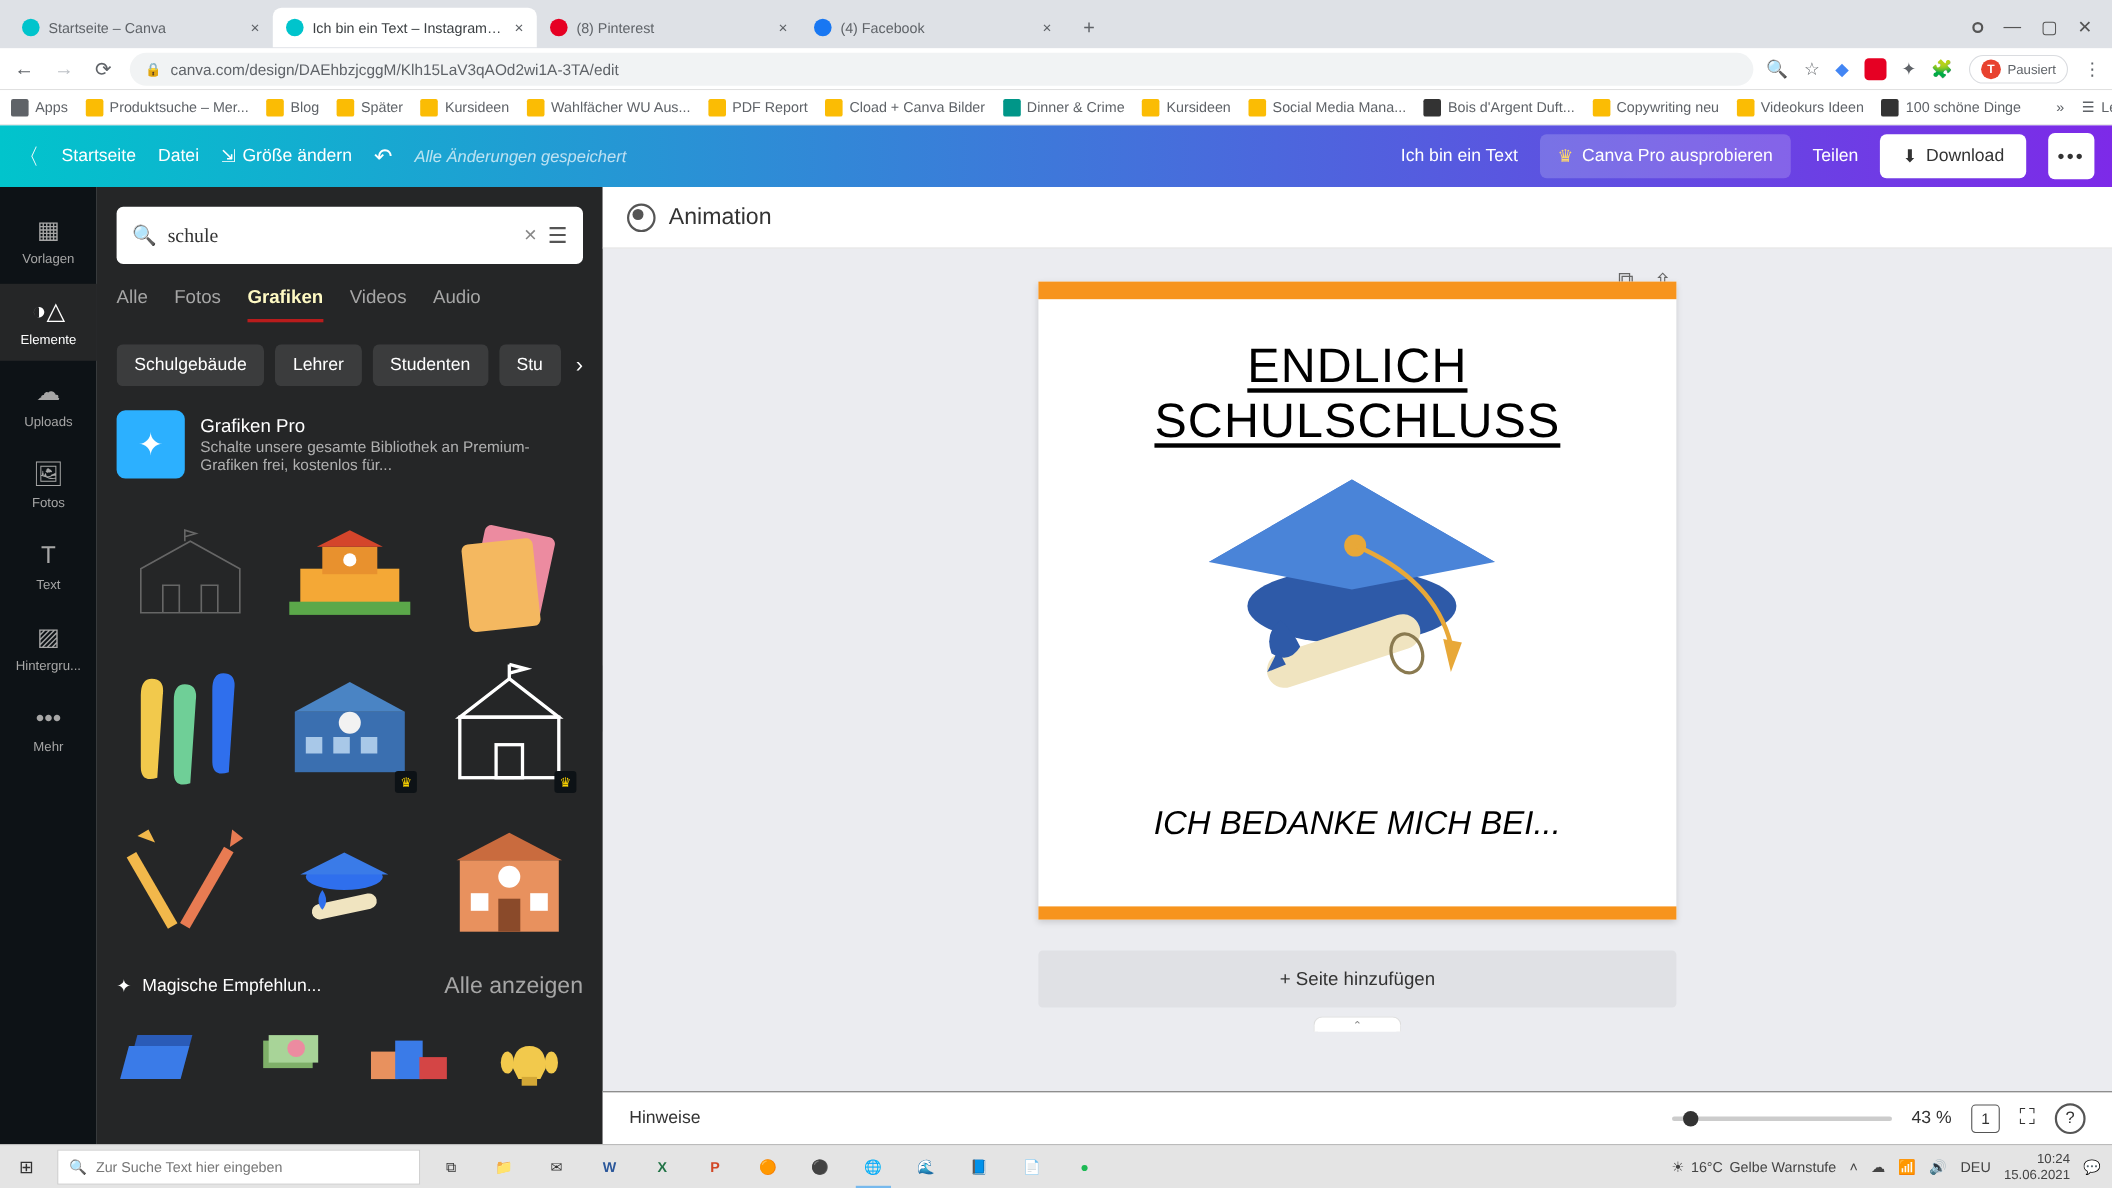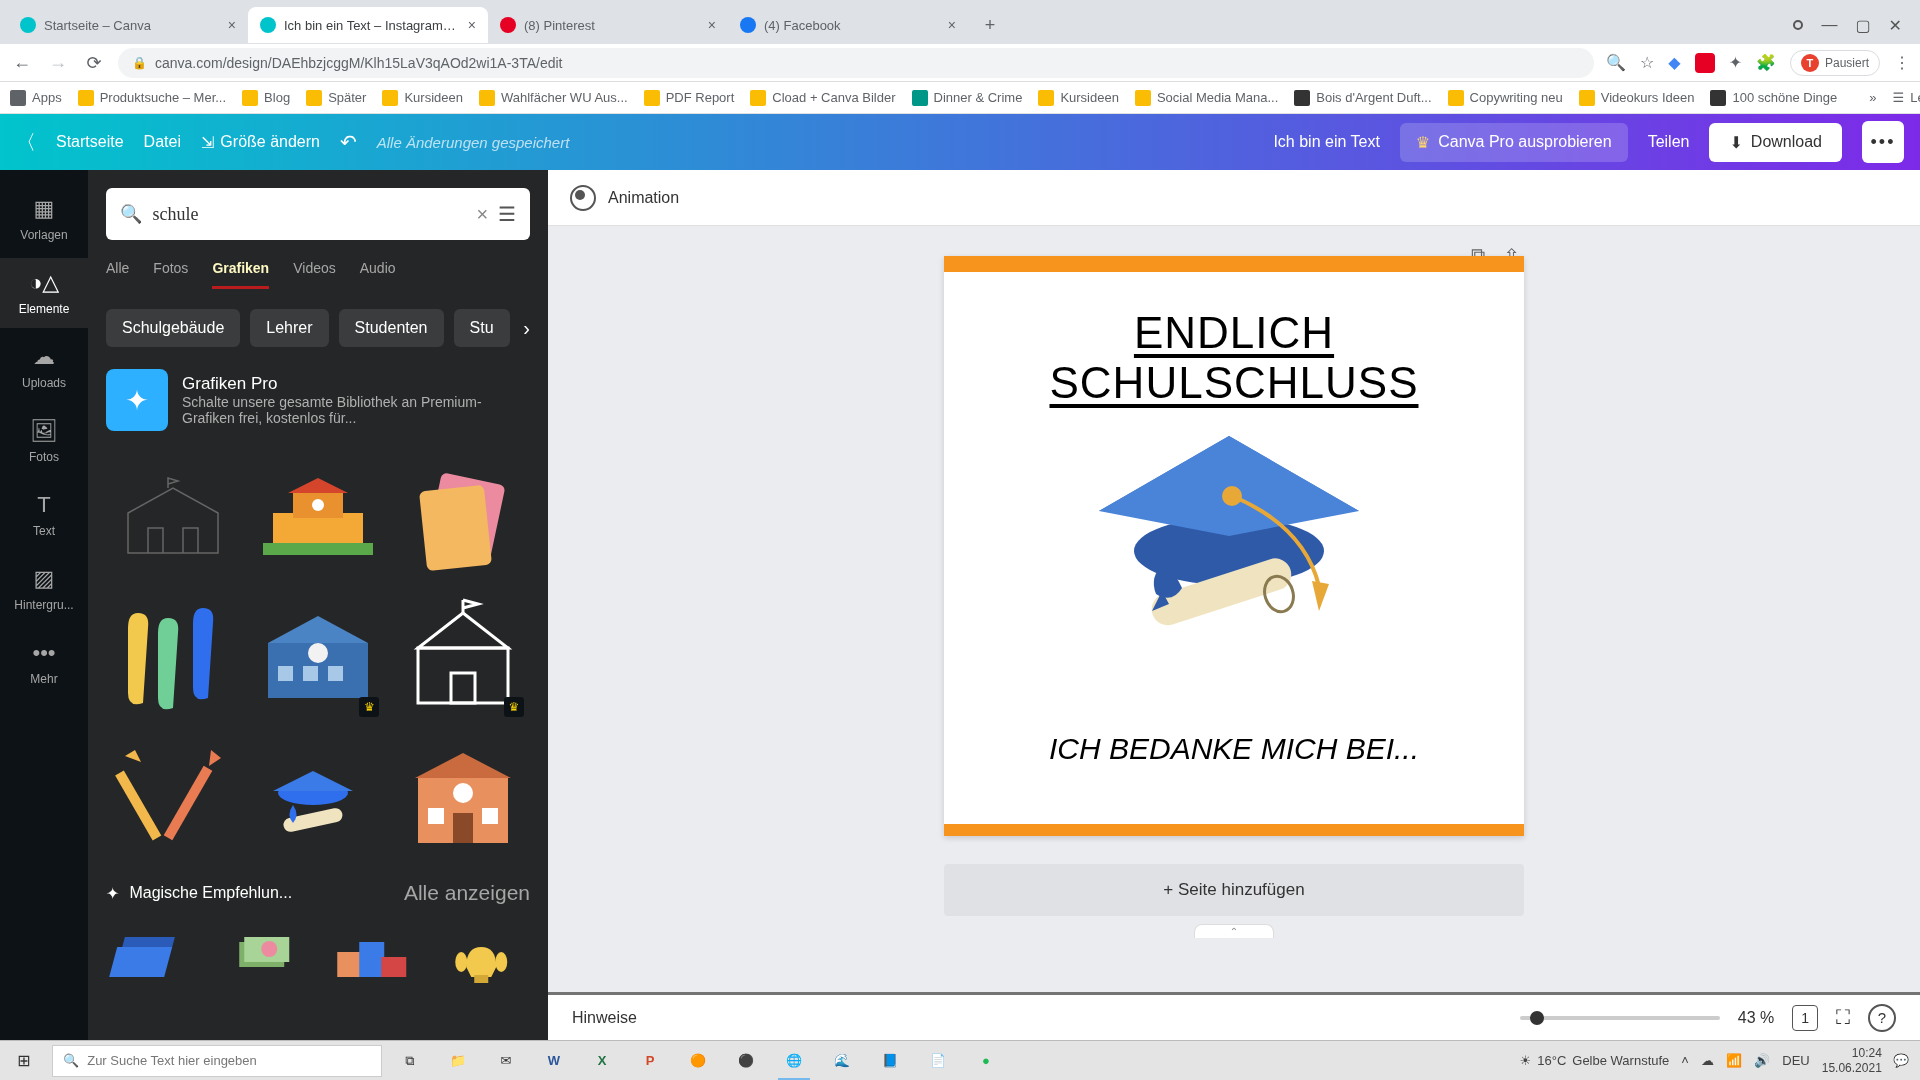--- a/index.html
+++ b/index.html
@@ -54,21 +54,21 @@
 .rail-item.active { background: #252627; color: #fff; }
 .rail-ico { font-size: 22px; }
 
 .side-panel { width: 460px; background: #252627; color: #fff; padding: 18px 18px 0 18px; display:flex; flex-direction:column; position:relative; }
 .search-box { background: #fff; border-radius: 6px; height: 52px; display: flex; align-items: center; padding: 0 14px; gap: 10px; }
 .search-box input { border: none; outline: none; flex: 1; font-size: 18px; color: #333; background:transparent;font-family:Liberation Serif, serif; }
 .search-box .sico { color: #888; font-size: 18px; }
 .search-box .clr { color: #888; font-size: 20px; cursor:pointer; }
 .search-box .flt { color: #555; font-size: 20px; }
 
-.tabs-row { display: flex; gap: 24px; margin-top: 20px; font-size: 14px; }
+.tabs-row { display: flex; gap: 24px; margin-top: 20px; font-size: 17px; }
 .tabs-row .t { color: #a6a6a6; padding-bottom: 10px; cursor:pointer; }
 .tabs-row .t.active { color: #fef9c3; font-weight: 600; border-bottom: 3px solid #b91c1c; }
 
 .chips { display: flex; gap: 10px; margin-top: 20px; align-items:center; overflow:hidden; }
 .chip { background: #3b3c3d; padding: 10px 16px; border-radius: 6px; font-size: 16px; white-space:nowrap; }
 .chip-arrow { color:#fff; font-size:20px; margin-left:auto; }
 
 .pro-card { display: flex; gap: 14px; margin-top: 22px; align-items:center; }
 .pro-card .picon { width: 62px; height: 62px; background: #2cb0ff; border-radius: 8px; display:flex; align-items:center; justify-content:center; font-size:28px; color:#fff; }
 .pro-card .ptitle { font-size: 17px; font-weight: 500; }
@@ -80,37 +80,37 @@
 
 .magic-row { display:flex; align-items:center; gap:10px; margin-top:18px; font-size:16px; }
 .magic-row .all { margin-left:auto; color:#a6a6a6; font-size:21px; }
 .mini-grid { display:grid; grid-template-columns: repeat(4,1fr); gap:10px; margin-top:12px; }
 .mini { height:70px; border-radius:4px; }
 
 .panel-collapse { position:absolute; right:-12px; top:50%; width:12px; height:60px; background:#252627; border-radius:0 6px 6px 0; color:#888; display:flex; align-items:center; justify-content:center; font-size:10px; }
 
 
 .canvas-area { flex: 1; background: #ebecf0; display: flex; flex-direction: column; position:relative; }
-.ctx-toolbar { height: 56px; background: #fff; border-bottom: 1px solid #e0e0e0; display: flex; align-items: center; padding: 0 22px; gap: 12px; font-size: 16px; color: #333; }
+.ctx-toolbar { height: 56px; background: #fff; border-bottom: 1px solid #e0e0e0; display: flex; align-items: center; padding: 0 22px; gap: 12px; font-size: 21px; color: #333; }
 .ctx-toolbar .anim-ico { width:26px; height:26px; border:2px solid #555; border-radius:50%; position:relative; }
 .ctx-toolbar .anim-ico::after { content:''; position:absolute; width:10px; height:10px; background:#555; border-radius:50%; top:3px; left:3px; }
 
 .canvas-scroll { flex: 1; overflow: auto; position:relative; padding: 30px 0; }
 .page-controls { position:absolute; top: 18px; right: 400px; display:flex; gap:18px; color:#666; font-size:20px; }
 .design-page { width: 580px; height: 580px; background: #fff; margin: 0 auto; box-shadow: 0 2px 6px rgba(0,0,0,0.15); position:relative; }
 .design-page .bar-top { height: 16px; background: #f7941d; }
 .design-page .bar-bot { position:absolute; bottom:0; left:0; right:0; height: 12px; background: #f7941d; }
 .design-page .headline { font-family: Impact, 'Arial Black', sans-serif; font-size: 44px; text-align:center; margin-top: 36px; letter-spacing:1px; text-decoration: underline; text-underline-offset: 6px; }
 .design-page .subline { font-family: Impact, 'Arial Black', sans-serif; font-size: 30px; text-align:center; position:absolute; bottom: 70px; left:0; right:0; font-style: italic; }
 .grad-svg { position:absolute; top: 120px; left: 50%; transform: translateX(-50%); }
 
 .add-page { width: 580px; margin: 28px auto 0 auto; background: #e0e1e5; text-align:center; padding: 16px; font-size: 17px; color: #333; border-radius: 4px; }
 .collapse-notes-handle { width: 80px; height: 14px; background:#fff; border-radius: 8px 8px 0 0; margin: 8px auto 0 auto; border:1px solid #ddd; border-bottom:none; display:flex; align-items:center; justify-content:center; color:#888; font-size:10px; }
 
-.bottom-status { height: 48px; background: #fff; border-top: 3px solid #737373; display: flex; align-items: center; padding: 0 24px; gap: 18px; font-size: 16px; color: #333; }
+.bottom-status { height: 48px; background: #fff; border-top: 1px solid #737373; display: flex; align-items: center; padding: 0 24px; gap: 18px; font-size: 16px; color: #333; }
 .bottom-status .spacer { flex:1; }
 .zoom-slider { width: 200px; height:4px; background:#ccc; border-radius:2px; position:relative; }
 .zoom-slider .dot { position:absolute; left: 10px; top:-5px; width:14px; height:14px; background:#333; border-radius:50%; }
 .page-ind { border:1.5px solid #555; padding:4px 8px; border-radius:4px; font-size:14px; }
 .help-circ { width:28px; height:28px; border:2px solid #555; border-radius:50%; display:flex; align-items:center; justify-content:center; font-size:15px; }
 
 
 .taskbar { height: 40px; background: #e4e4e4; border-top:1px solid #bbb; display: flex; align-items: center; padding: 0 0 0 0; font-size: 13px; color: #333; }
 .start { width: 48px; height:100%; display:flex; align-items:center; justify-content:center; font-size:16px; }
 .tb-search { flex: 0 0 330px; height: 32px; background: #fff; border:1px solid #ccc; display:flex; align-items:center; padding:0 10px; gap:8px; color:#777; margin: 0 4px; }

